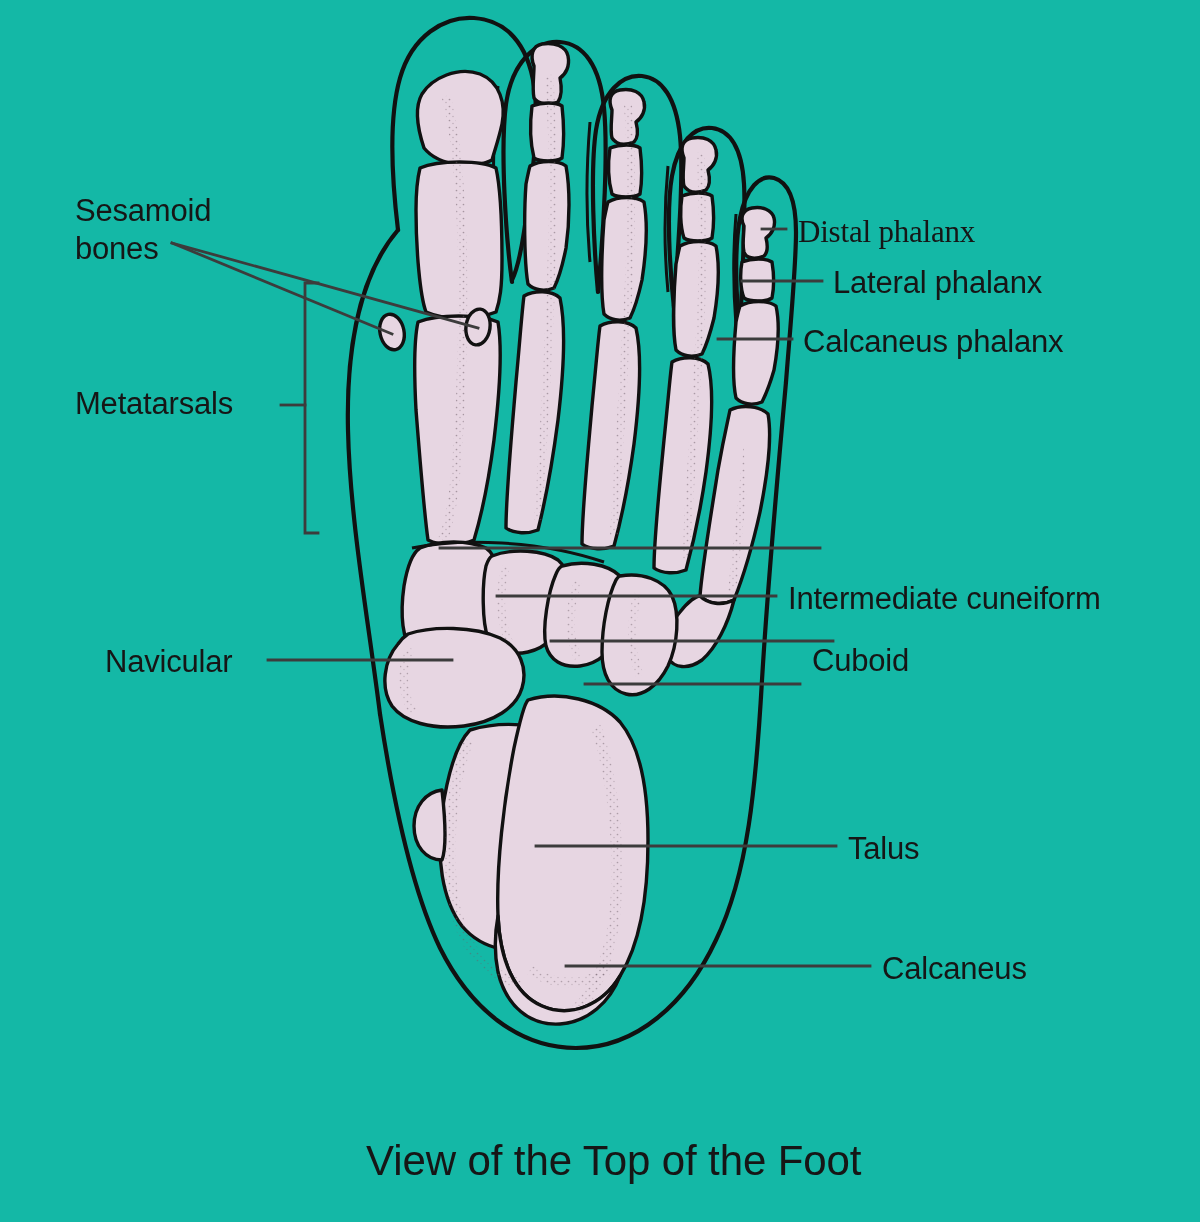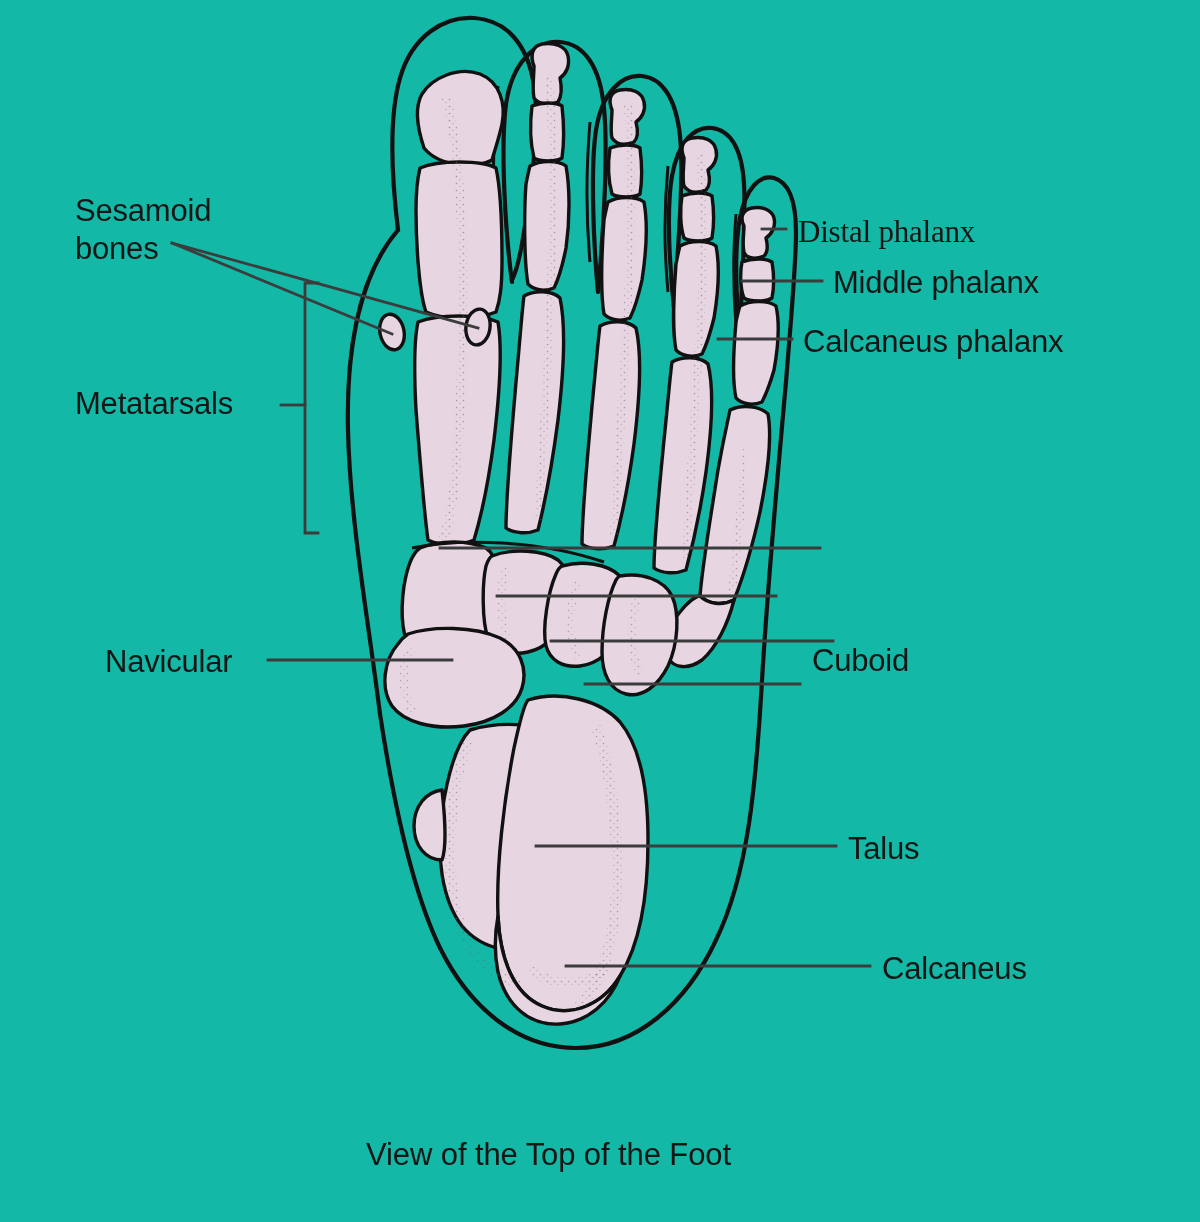--- a/index.html
+++ b/index.html
@@ -33,21 +33,21 @@
     font-size: 31px;
     line-height: 1.22;
     color: #161616;
     white-space: pre;
     letter-spacing: -0.2px;
   }
   .lbl.two-line { white-space: pre-line; }
   .caption {
     position: absolute;
     font-family: "Liberation Sans", sans-serif;
-    font-size: 31px;
+    font-size: 42px;
     color: #161616;
     white-space: pre;
     letter-spacing: -0.1px;
   }
 </style>
 </head>
 <body>
 
 <div id="page">
 
@@ -235,25 +235,26 @@
 
   <div class="lbl two-line" style="left:75px; top:192px;">Sesamoid
 bones</div>
 
   <div class="lbl" style="left:75px; top:385px;">Metatarsals</div>
 
   <div class="lbl" style="left:105px; top:643px;">Navicular</div>
 
   <div class="lbl" style="left:798px; top:213px;font-family:Liberation Serif, serif;">Distal phalanx</div>
 
-  <div class="lbl" style="left:833px; top:264px;">Middle phalanx</div>
+  <div class="lbl" style="left:833px; top:264px;">Lateral phalanx</div>
 
   <div class="lbl" style="left:803px; top:323px;">Calcaneus phalanx</div>
 
 
+  <div class="lbl" style="left:788px; top:580px;">Intermediate cuneiform</div>
 
 
   <div class="lbl" style="left:812px; top:642px;text-align:right;">Cuboid</div>
 
   <div class="lbl" style="left:848px; top:830px;text-align:center;">Talus</div>
 
   <div class="lbl" style="left:882px; top:950px;">Calcaneus</div>
 
   <div class="caption" style="left:366px; top:1137px;">View of the Top of the Foot</div>
 

